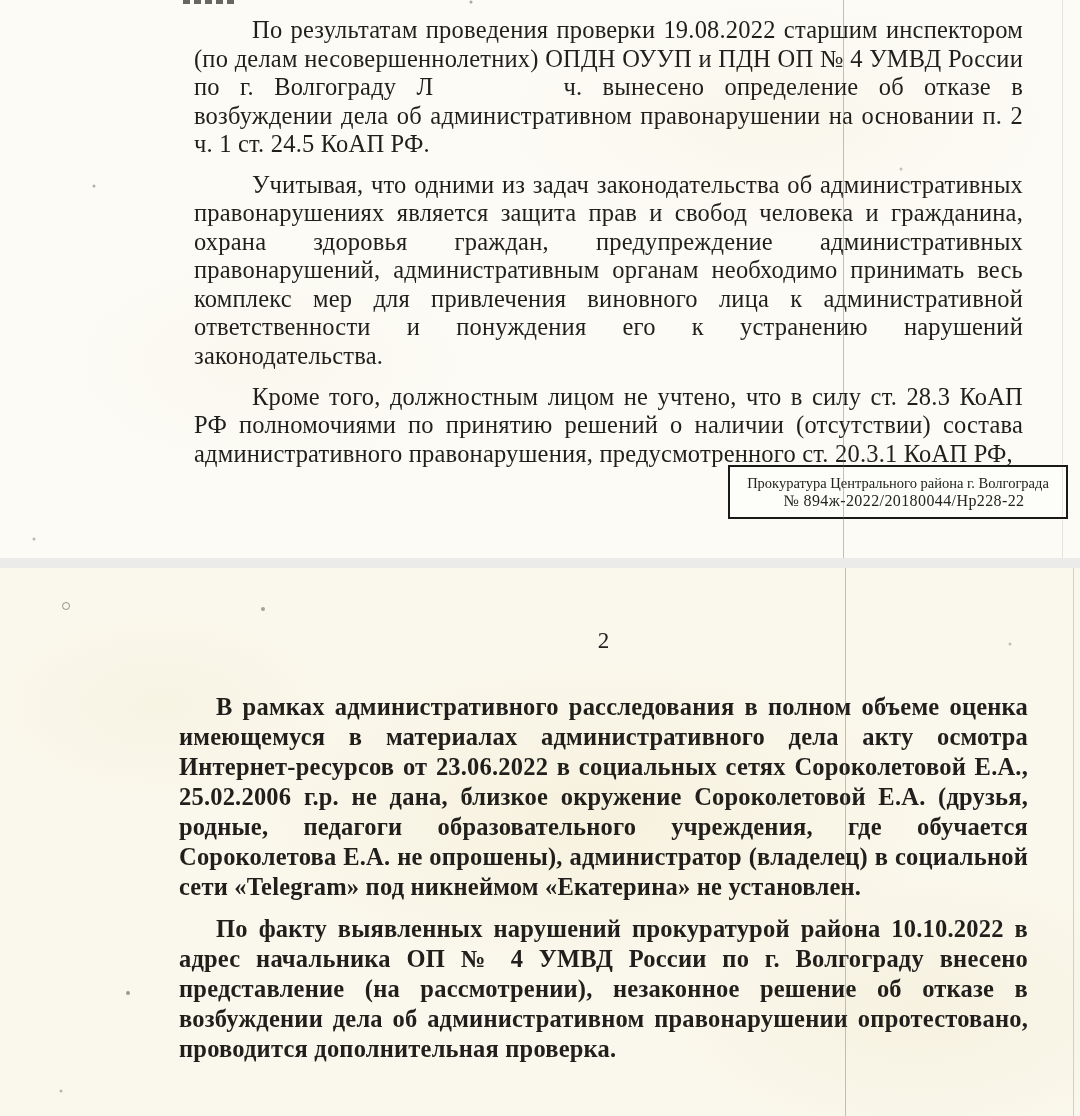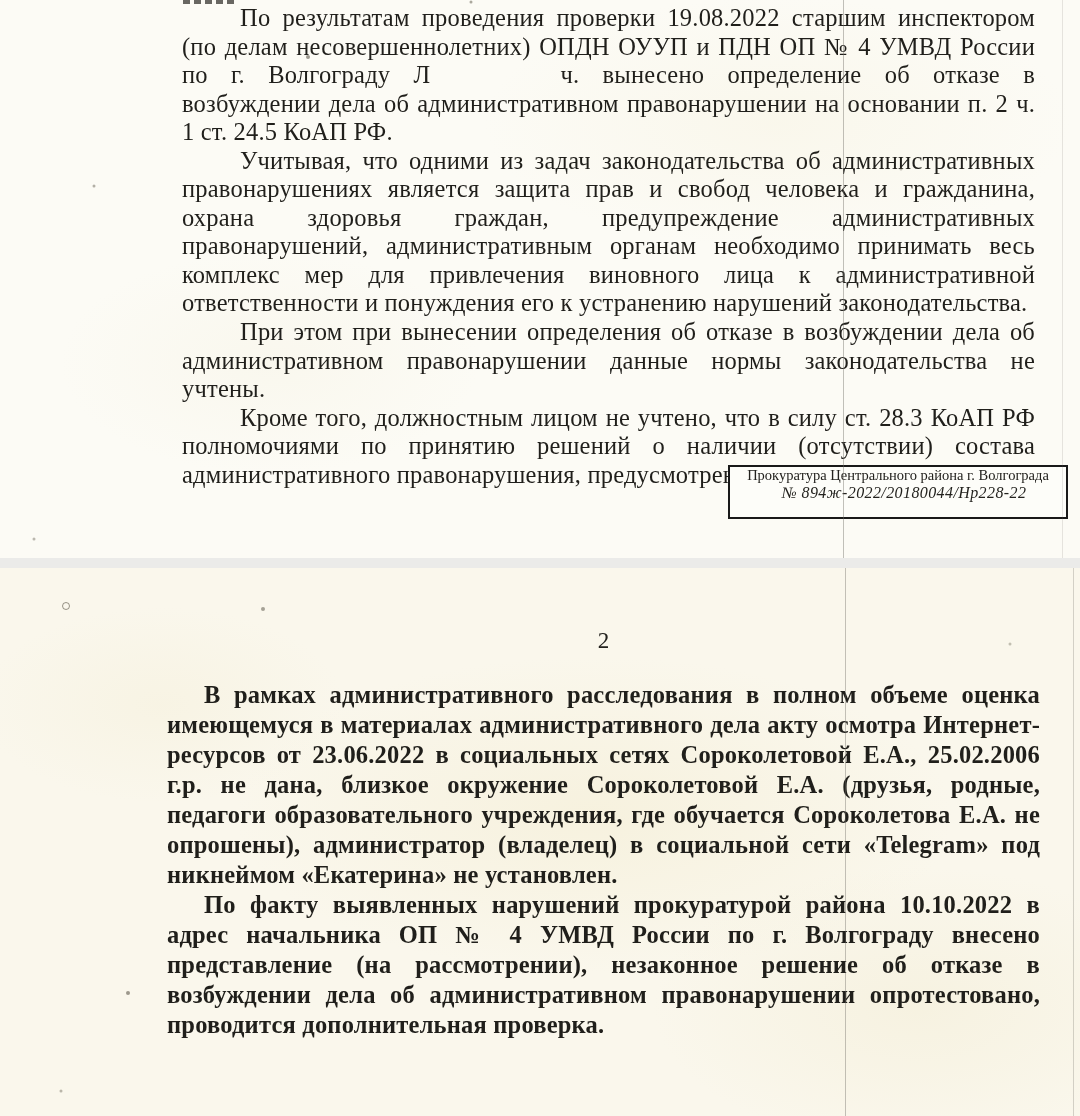--- a/index.html
+++ b/index.html
@@ -32,40 +32,40 @@
       radial-gradient(ellipse 260px 140px at 15% 25%, rgba(241,234,206,0.28), transparent 70%);
   }
   .textblock {
     position: absolute;
     color: #201f1b;
     text-align: justify;
     letter-spacing: 0.2px;
   }
   .p1-text { left: 182px; top: 4px; width: 853px; font-size: 24.5px; line-height: 28.55px; }
   .p2-text { left: 167px; top: 112px; width: 873px; font-size: 24.5px; line-height: 30px; }
-  .para { margin: 0; }
+  .para { margin: 12px; }
   .p1-text .indent { text-indent: 58px; }
   .p2-text .indent { text-indent: 37px; font-weight: bold; }
   .redaction-gap { display: inline-block; width: 130px; height: 1px; }
   .pagenum {
     position: absolute; left: 167px; top: 60px; width: 873px;
     text-align: center; font-size: 23px; color: #23221e;
   }
   .stamp {
     position: absolute; left: 728px; top: 465px;
     width: 340px; height: 54px;
     box-sizing: border-box;
     border: 2px solid #191919;
     background: #fdfdf9;
     display: flex; flex-direction: column;
-    align-items: center;
+    justify-content: center; align-items: center;
     color: #23221e;
   }
   .stamp-line1 { font-size: 14.5px; line-height: 17px; white-space: nowrap; }
-  .stamp-line2 { font-size: 16px; line-height: 18px; white-space: nowrap; transform: translateX(6px); letter-spacing: 0.4px; font-style: italic; }
+  .stamp-line2 { font-size: 16px; line-height: 18px; white-space: nowrap; transform: translateX(6px); letter-spacing: 0.4px; }
   .fold { position: absolute; top: 0; width: 1px; height: 100%; pointer-events: none; }
   .fold-a { left: 843px; background: rgba(110,108,100,0.42); }
   .fold-b { left: 1062px; background: rgba(110,108,100,0.16); }
   .fold-c { left: 845px; background: rgba(110,108,100,0.40); }
   .fold-d { left: 1073px; background: rgba(110,108,100,0.28); }
   .top-fragment {
     position: absolute; left: 183px; top: 0; width: 54px; height: 4px;
     background: repeating-linear-gradient(90deg, rgba(55,53,48,0.75) 0 7px, transparent 7px 11px);
   }
   .speckles {
@@ -93,21 +93,20 @@
 </style>
 </head>
 <body>
 
 <div class="page page1">
   <div class="top-fragment"></div>
 
   <div class="textblock p1-text">
     <p class="para indent"><span>По результатам проведения проверки 19.08.2022 старшим инспектором (по делам несовершеннолетних) ОПДН ОУУП и ПДН ОП № 4 УМВД России по г. Волгограду Л</span><span class="redaction-gap"></span><span>ч. вынесено определение об отказе в возбуждении дела об административном правонарушении на основании п. 2 ч. 1 ст. 24.5 КоАП РФ.</span></p>
     <p class="para indent">Учитывая, что одними из задач законодательства об административных правонарушениях является защита прав и свобод человека и гражданина, охрана здоровья граждан, предупреждение административных правонарушений, административным органам необходимо принимать весь комплекс мер для привлечения виновного лица к административной ответственности и понуждения его к устранению нарушений законодательства.</p>
-    <p class="para indent">При этом при вынесении определения об отказе в возбуждении дела об административном правонарушении данные нормы законодательства не учтены.</p>
     <p class="para indent">Кроме того, должностным лицом не учтено, что в силу ст. 28.3 КоАП РФ полномочиями по принятию решений о наличии (отсутствии) состава административного правонарушения, предусмотренного ст. 20.3.1 КоАП РФ,</p>
   </div>
 
   <div class="stamp">
     <div class="stamp-line1">Прокуратура Центрального района г. Волгограда</div>
     <div class="stamp-line2">№ 894ж-2022/20180044/Нр228-22</div>
   </div>
 
   <div class="fold fold-a"></div>
   <div class="fold fold-b"></div>

